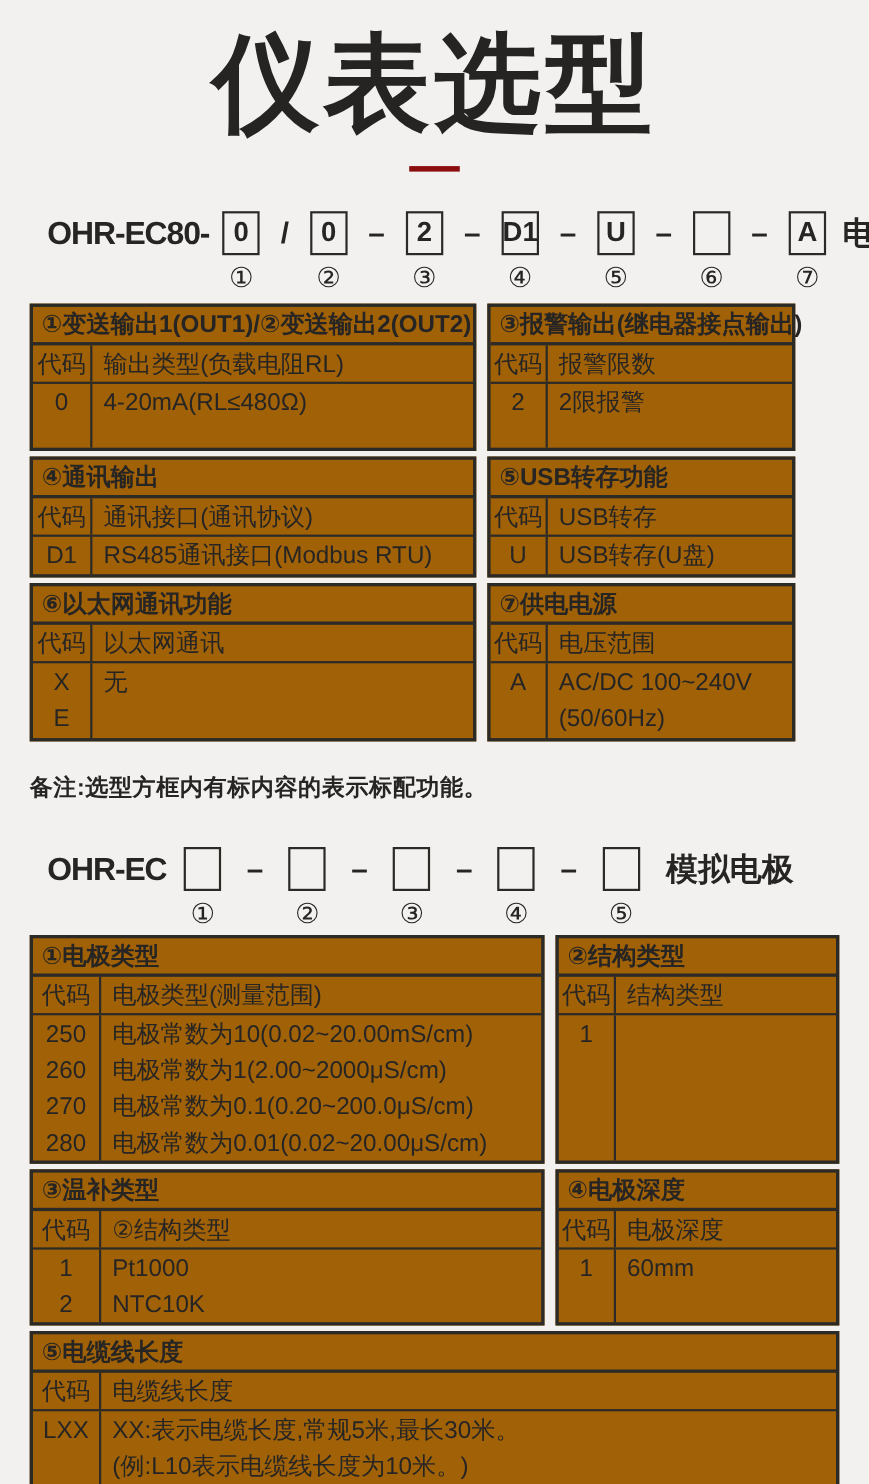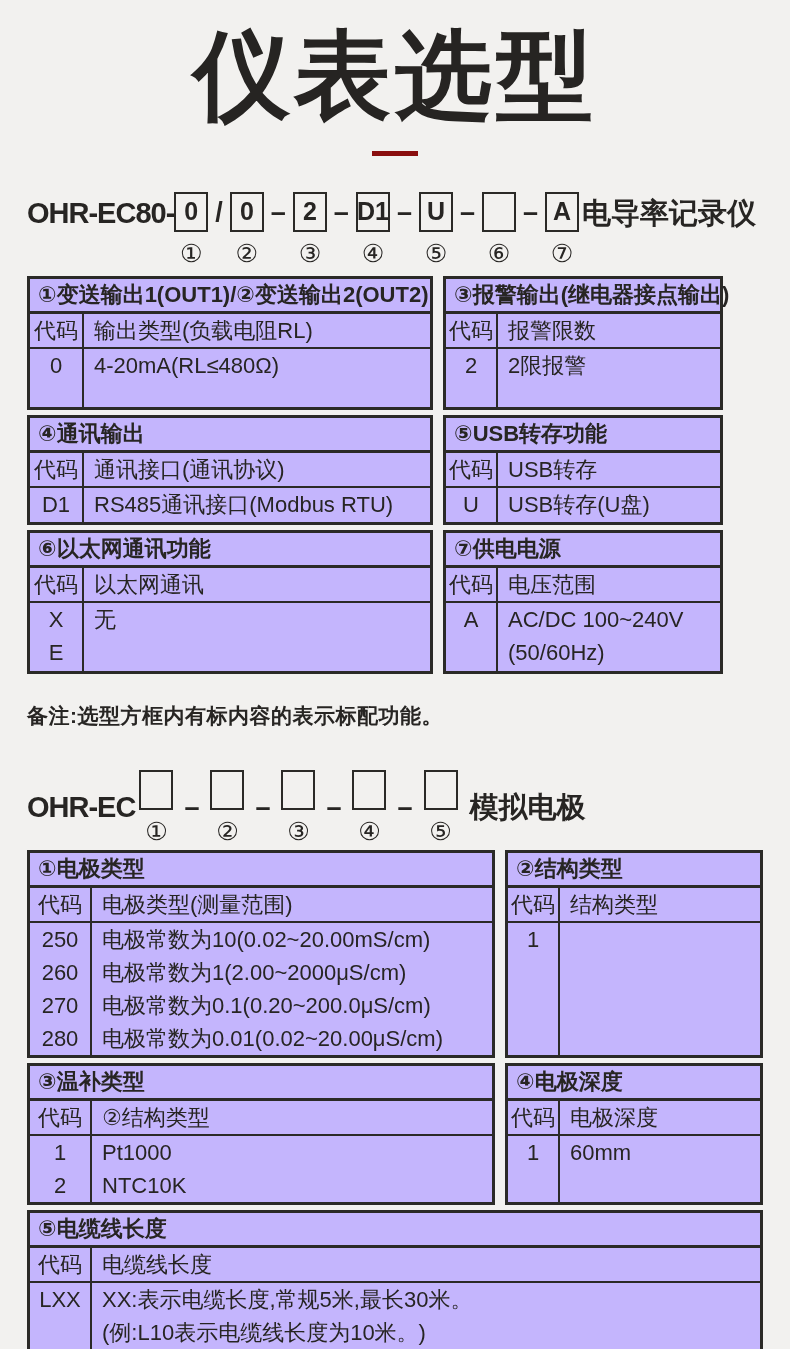--- a/index.html
+++ b/index.html
@@ -9,42 +9,42 @@
     font-family:"Liberation Sans","DejaVu Sans",sans-serif;
     -webkit-font-smoothing:antialiased;
   }
   .title{
     text-align:center;padding-top:22px;font-size:97px;line-height:1.12;
     font-weight:900;letter-spacing:4px;color:#262422;
   }
   .red-bar{width:46px;height:5px;margin:20px auto 0;background:#8a0e0e;}
 
   
-  .model-line{display:flex;align-items:flex-start;margin-left:27px;font-weight:700;}
+  .model-line{display:flex;align-items:flex-start;margin-left:43px;font-weight:700;gap:12px;}
   .model-line.first{margin-top:36px;}
-  .model-line.second{margin-top:40px;align-items:center;}
+  .model-line.second{margin-top:40px;}
   .mtext{font-size:29px;line-height:42px;letter-spacing:-1px;white-space:nowrap;}
   .seg{display:flex;flex-direction:column;align-items:center;}
   .mbox{
     box-sizing:border-box;width:34px;height:40px;border:2px solid #2b2a27;
     display:flex;align-items:center;justify-content:center;
     font-size:25px;font-weight:700;background:transparent;
   }
   .msep{font-size:27px;line-height:40px;margin:0 7px;font-weight:700;}
   .second .msep{margin:0 11px;}
   .circ{font-size:25px;line-height:26px;margin-top:8px;font-weight:400;}
   .msuffix{font-size:29px;line-height:42px;margin-left:3px;white-space:nowrap;}
   .second .mprefix{margin-right:4px;}
   .second .msuffix{margin-left:12px;}
 
   
   .tbl-wrap{margin:10px 0 0 27px;width:736px;}
   .tbl-wrap.second-table{margin-top:6px;}
   .sect-row{display:flex;gap:10px;margin-bottom:5px;}
-  .ttable{box-sizing:border-box;border:3px solid #2b2a27;background:#c4b5fd;}
+  .ttable{box-sizing:border-box;border:3px solid #2b2a27;background:#a16207;}
   .thead{
     font-weight:700;font-size:22px;line-height:30px;height:30px;
     padding:1px 0 1px 8px;border-bottom:3px solid #2b2a27;white-space:nowrap;
   }
   .colrow{display:flex;border-bottom:2px solid #2b2a27;font-size:22px;line-height:33px;height:33px;}
   .colrow .ccode{box-sizing:border-box;text-align:center;border-right:2px solid #2b2a27;white-space:nowrap;}
   .colrow .cval{flex:1;padding-left:10px;white-space:nowrap;}
   .darea{display:flex;font-size:22px;line-height:33px;}
   .dcodes{box-sizing:border-box;display:flex;flex-direction:column;align-items:center;border-right:2px solid #2b2a27;}
   .dvals{flex:1;display:flex;flex-direction:column;padding-left:10px;}

